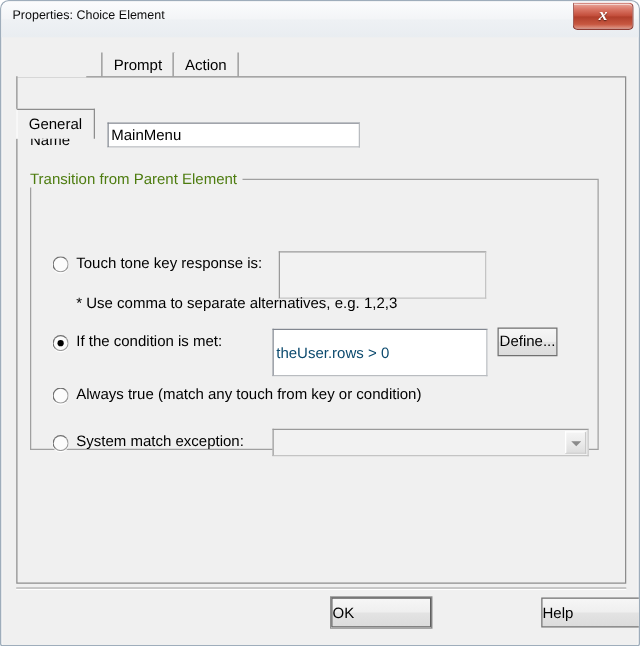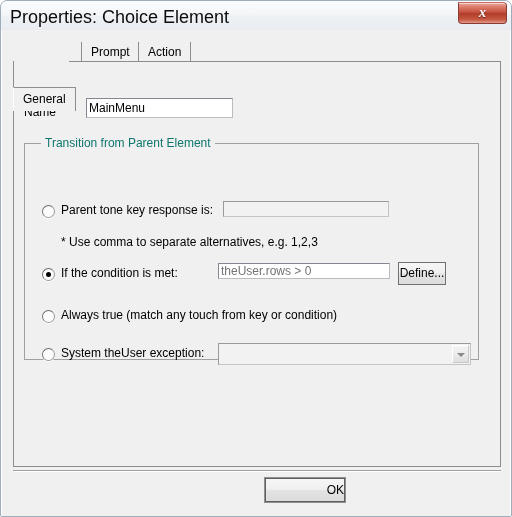--- a/index.html
+++ b/index.html
@@ -37,21 +37,21 @@
     left: 0; top: 0;
     width: 510px;
     height: 29px;
     background: linear-gradient(to bottom, #fbfcfd 0%, #f3f5f7 48%, #eef1f4 52%, #e9edf1 100%);
     border-radius: 6px 6px 0 0;
   }
   #title-text {
     position: absolute;
     left: 9px;
     top: 6px;
-    font-size: 18px;
+    font-size: 10px;
     color: #0c0c0c;
     white-space: nowrap;
   }
   #close-button {
     position: absolute;
     right: 4px;
     top: 1px;
     width: 47px;
     height: 20px;
     border: 1px solid #8c3b33;
@@ -149,21 +149,21 @@
   #name-label {
     position: absolute;
     left: 22px;
     top: 75px;
     font-size: 12px;
   }
   #name-input {
     position: absolute;
     left: 84px;
     top: 68px;
-    width: 147px;
+    width: 202px;
     height: 20px;
     box-sizing: border-box;
     background: #ffffff;
     border: 1px solid #828790;
     border-right-color: #b9bcc0;
     border-bottom-color: #b9bcc0;
     padding: 0 0 0 2px;
     font-family: "Liberation Sans", sans-serif;
     font-size: 12px;
     color: #000;
@@ -177,26 +177,26 @@
     left: 22px;
     top: 113px;
     width: 455px;
     height: 217px;
     box-sizing: border-box;
     border: 1px solid #a0a0a0;
     background: transparent;
   }
   #groupbox-label {
     position: absolute;
-    left: 39px;
+    left: 18px;
     top: 106px;
     padding: 0 4px;
     background: #f0f0f0;
     font-size: 12px;
-    color: #0f766e;
+    color: #4d7c0f;
     white-space: nowrap;
   }
 
   
   .radio-row {
     position: absolute;
     height: 18px;
   }
   .radio {
     position: absolute;
@@ -244,29 +244,29 @@
     top: 205px;
     font-size: 12px;
     color: #000;
     white-space: nowrap;
   }
 
   
   .textbox {
     position: absolute;
     box-sizing: border-box;
-    height: 16px;
+    height: 38px;
     background: #ffffff;
     border: 1px solid #828790;
     border-right-color: #b9bcc0;
     border-bottom-color: #b9bcc0;
     padding: 0 0 0 2px;
     font-family: "Liberation Sans", sans-serif;
     font-size: 12px;
-    color: #737373;
+    color: #0c4a6e;
     line-height: 19px;
     outline: none;
   }
   #touchtone-input {
     left: 221px;
     top: 171px;
     width: 166px;
     background: #f2f2f2;
     border-color: #9a9a9a;
     border-right-color: #c4c4c4;
@@ -355,21 +355,21 @@
     position: absolute;
     top: 448px;
     width: 80px;
     height: 24px;
     box-sizing: border-box;
     background: linear-gradient(to bottom, #f6f6f6 0%, #efefef 48%, #e3e3e3 52%, #dcdcdc 100%);
     border: 1px solid #707070;
     font-size: 12px;
     color: #000;
     line-height: 22px;
-    text-align: right;
+    text-align: left;
     cursor: pointer;
   }
   .dlg-button.default {
     border: 1px solid #606060;
     box-shadow: 0 0 0 1px #8f8f8f;
   }
   #ok-button     { left: 263px; }
   #cancel-button { left: 347px; }
   #help-button   { left: 431px; }
 </style>
@@ -397,44 +397,45 @@
     <div id="tab-notch"></div>
 
     <div id="name-label">Name</div>
     <input id="name-input" type="text" value="MainMenu" style="">
 
     <div id="groupbox"></div>
     <div id="groupbox-label">Transition from Parent Element</div>
 
     <div class="radio-row" id="row-touchtone">
       <span class="radio"></span>
-      <span class="radio-label">Parent tone key response is:</span>
+      <span class="radio-label">Touch tone key response is:</span>
     </div>
     <input class="textbox" id="touchtone-input" type="text" value="" style="">
 
     <div id="hint-text">* Use comma to separate alternatives, e.g. 1,2,3</div>
 
     <div class="radio-row" id="row-condition">
       <span class="radio checked"></span>
       <span class="radio-label">If the condition is met:</span>
     </div>
     <input class="textbox" id="condition-input" type="text" value="theUser.rows &gt; 0" style="">
     <div id="define-button">Define...</div>
 
     <div class="radio-row" id="row-always">
       <span class="radio"></span>
       <span class="radio-label">Always true (match any touch from key or condition)</span>
     </div>
 
     <div class="radio-row" id="row-exception">
       <span class="radio"></span>
-      <span class="radio-label">System theUser exception:</span>
+      <span class="radio-label">System match exception:</span>
     </div>
     <div id="exception-combo">
       <span id="exception-combo-value"></span>
       <span id="exception-combo-arrow"></span>
     </div>
 
     <div id="bottom-sep"></div>
     <div class="dlg-button default" id="ok-button">OK</div>
+    <div class="dlg-button" id="help-button">Help</div>
 
   </div>
 </div>
 
 </body></html>

